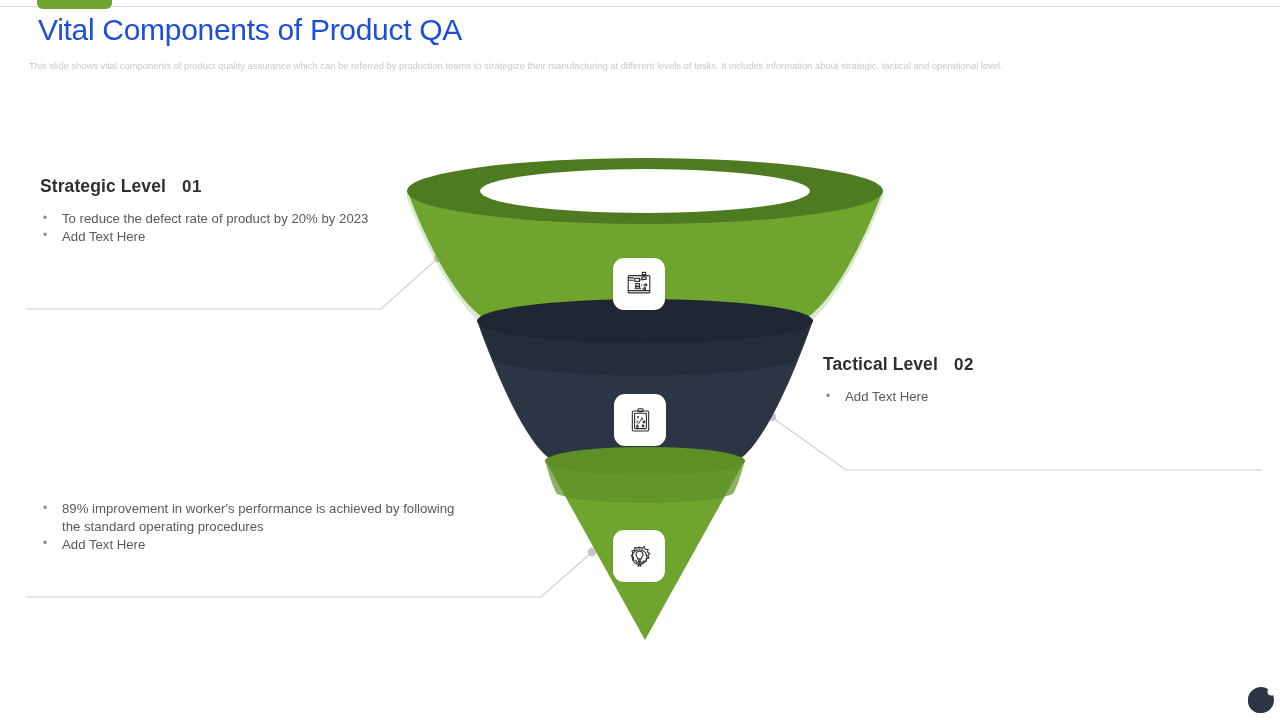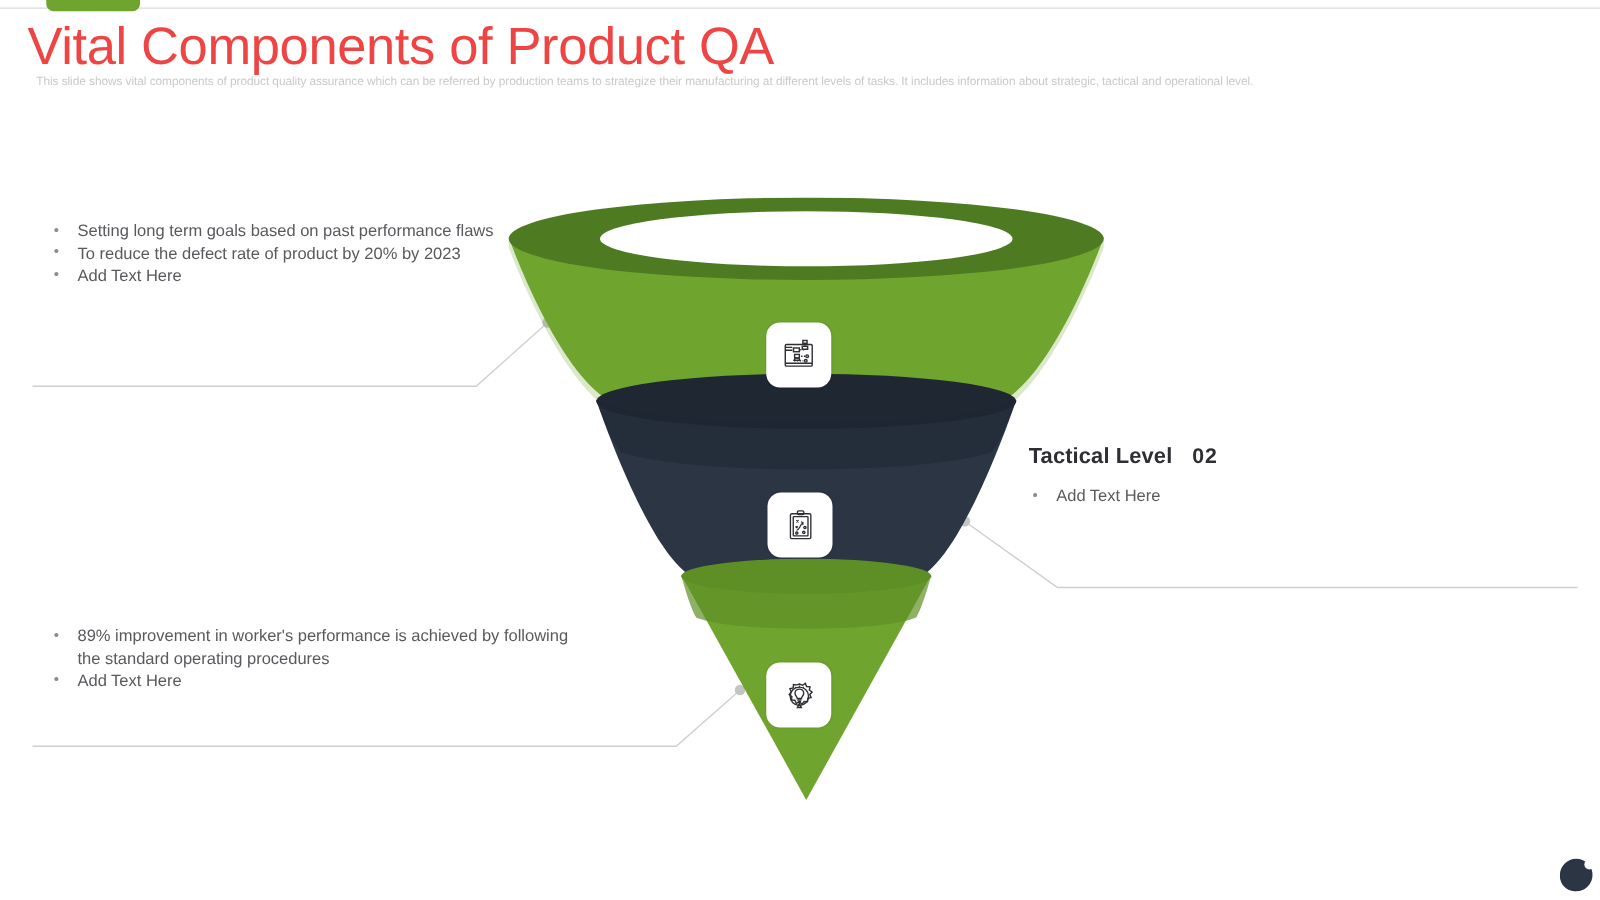--- a/index.html
+++ b/index.html
@@ -17,23 +17,23 @@
     width: 75px; height: 9px;
     background: #6fa52e;
     border-radius: 0 0 6px 6px;
     z-index: 4;
   }
   .header-rule {
     position: absolute; left: 0px; top: 6px; width: 1280px; height: 1px;
     background: #dcdcdc; z-index: 1;
   }
   .page-title {
-    position: absolute; left: 22px; top: 13px;
-    font-size: 42px; font-weight: 400; letter-spacing: -0.3px;
-    color: #ef4444; white-space: nowrap;
+    position: absolute; left: 38px; top: 13px;
+    font-size: 30px; font-weight: 400; letter-spacing: -0.3px;
+    color: #1d4ed8; white-space: nowrap;
   }
   .page-subtitle {
     position: absolute; left: 29px; top: 60px;
     width: 1180px;
     font-size: 9.5px; color: #c9c9c9; letter-spacing: -0.05px;
     white-space: nowrap;
   }
 
   
   .funnel { position: absolute; left: 395px; top: 158px; width: 500px; height: 500px; }
@@ -190,22 +190,25 @@
       <path d="M16 6.4 l2.6 1.1 2.3-1.6 1.1 2.6 2.8 0.2 -0.6 2.7 2.3 1.6 -1.9 2 1.1 2.6 -2.7 0.7 -0.3 2.8 -2.8-0.3 -1.7 2.2 -2.2-1.7 -2.6 1.1 -1.1-2.6 -2.8-0.2 0.3-2.8 -2.2-1.7 1.7-2.2 -1.1-2.6 2.7-0.7 0.2-2.8 2.8 0.3 z"></path>
       <circle cx="16" cy="16.6" r="7.6"></circle>
       <path d="M16 10.6 c-2.1 0-3.6 1.6-3.6 3.5 0 1.4 0.9 2.3 1.4 3 0.3 0.4 0.4 0.9 0.4 1.3 h3.6 c0-0.4 0.1-0.9 0.4-1.3 0.5-0.7 1.4-1.6 1.4-3 0-1.9-1.5-3.5-3.6-3.5 z"></path>
       <path d="M14.3 19.6 h3.4 M14.6 21 h2.8"></path>
       <path d="M16 7.6 v1.6 M12.4 8.6 l0.8 1.4 M19.6 8.6 l-0.8 1.4" stroke-width="0.9"></path>
       <path d="M16 22.6 l-1.6 3.2 h3.2 z"></path>
     </svg>
   </div>
 
   <div class="block" id="block-strategic">
+    <div class="block-head">
+      <span class="block-title">Strategic Level</span>
+      <span class="block-num">01</span>
+    </div>
     <ul class="bullets">
-      <li>Setting long term goals based on past performance flaws</li>
       <li>To reduce the defect rate of product by 20% by 2023</li>
       <li>Add Text Here</li>
     </ul>
   </div>
 
   <div class="block" id="block-tactical">
     <div class="block-head">
       <span class="block-title">Tactical Level</span>
       <span class="block-num">02</span>
     </div>

